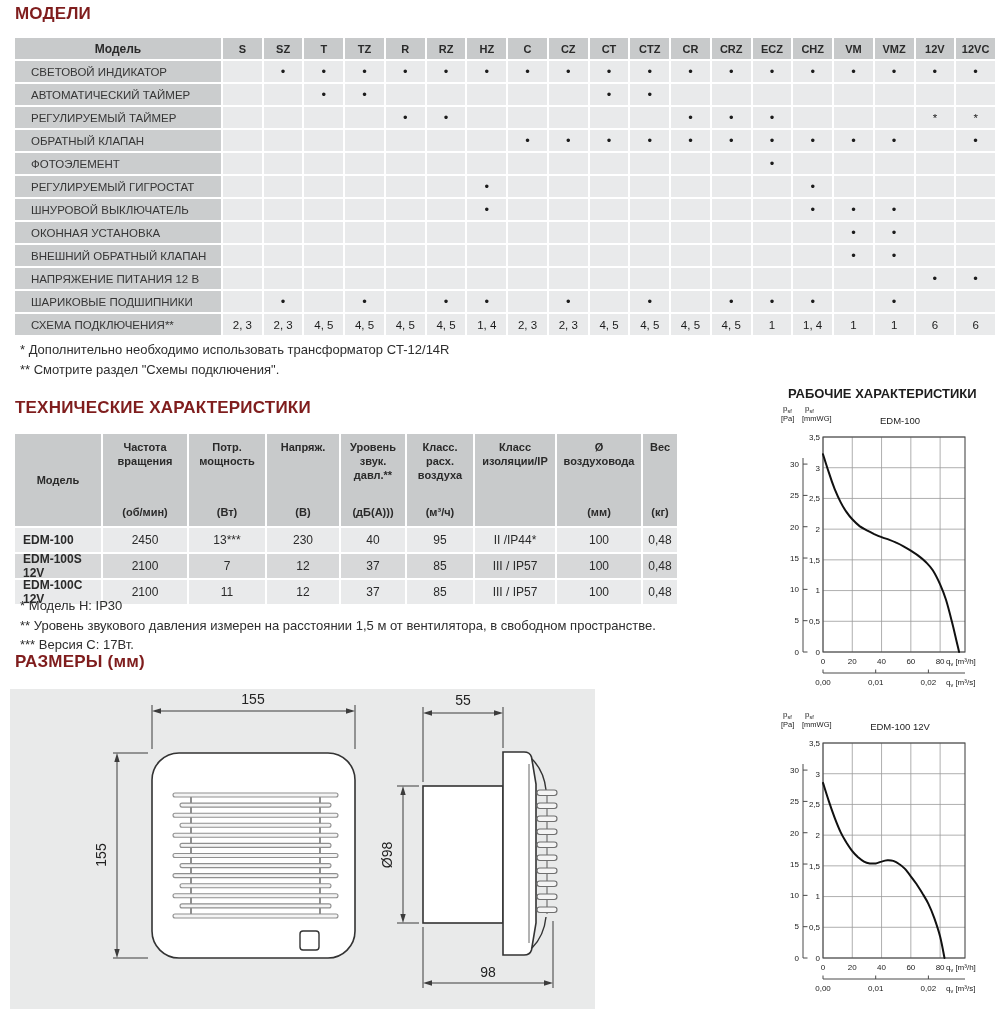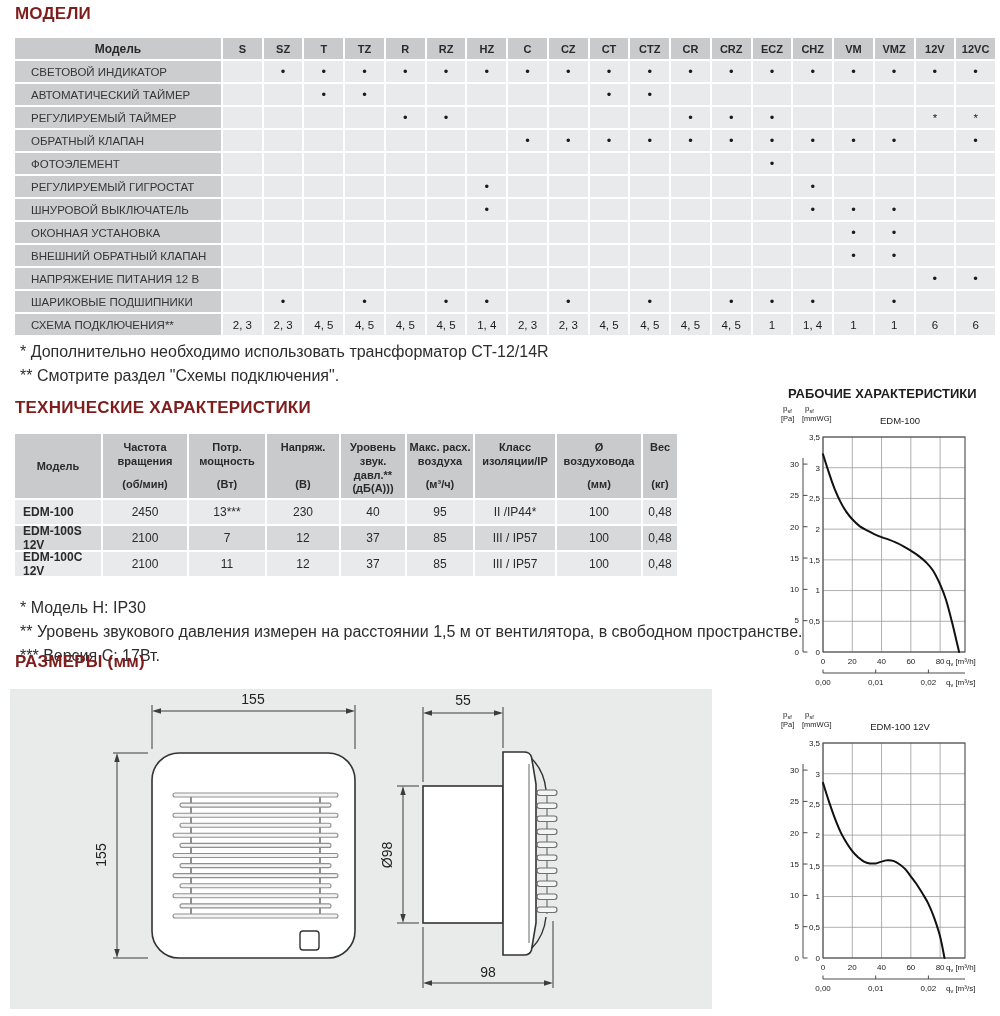--- a/index.html
+++ b/index.html
@@ -7,33 +7,33 @@
         font-family:"Liberation Sans",sans-serif;color:#2e2e2e;overflow:hidden;}
   .h1{position:absolute;font-size:17px;font-weight:bold;color:#7f1d1d;letter-spacing:.2px;}
   
   .models-table{position:absolute;left:15px;top:38px;width:980px;display:grid;
                 grid-template-columns:206px repeat(19,1fr);gap:2px;grid-auto-rows:21px;}
   .mt-th{background:#c8cacb;font-weight:bold;font-size:11px;display:flex;align-items:center;justify-content:center;color:#2a2a2a;}
   .mt-rl{background:#cbcdce;font-size:11.5px;display:flex;align-items:center;padding-left:16px;white-space:nowrap;color:#363636;}
   .mt-dc{background:#e9eaeb;font-size:11.5px;display:flex;align-items:center;justify-content:center;color:#1c1c1c;}
   .mt-dc.dot{font-size:13px;}
   
-  .fn{position:absolute;font-size:16px;color:#2d2d2d;line-height:1.5;}
+  .fn{position:absolute;font-size:13px;color:#2d2d2d;line-height:1.5;}
   
   .tech-table{position:absolute;left:15px;top:434px;display:grid;
               grid-template-columns:86px 84px 76px 72px 64px 66px 80px 84px 34px;gap:2px;}
-  .tt-th{background:#c8cacb;height:64px;display:flex;flex-direction:column;justify-content:space-between;
+  .tt-th{background:#c8cacb;height:92px;display:flex;flex-direction:column;justify-content:space-between;
          align-items:center;text-align:center;font-size:11px;font-weight:bold;color:#2a2a2a;
          padding:7px 2px 6px 2px;box-sizing:border-box;line-height:1.25;}
   .tt-th.center{justify-content:center;}
   .tt-cell{height:24px;display:flex;align-items:center;justify-content:center;font-size:12px;color:#2a2a2a;}
   .tt-cell.name{justify-content:flex-start;padding-left:8px;font-weight:bold;}
   .row-a{background:#e9eaeb;} .row-b{background:#d7d8d9;}
   
-  .dim-panel{position:absolute;left:10px;top:689px;width:702px;height:320px;background:#e9eaea;}
+  .dim-panel{position:absolute;left:10px;top:689px;width:585px;height:320px;background:#e9eaea;}
   
   .charts-h{position:absolute;left:788px;top:386px;font-size:13px;font-weight:bold;color:#1d1d1d;}
   .chart-svg{position:absolute;width:222px;height:296px;}
 </style>
 </head>
 <body>
 
 <div class="page">
 
   <div class="h1" style="left:15px;top:4px;">МОДЕЛИ</div>
@@ -322,21 +322,21 @@
       </div>
       <div class="tt-th">
         <div>Напряж.</div>
         <div>(В)</div>
       </div>
       <div class="tt-th">
         <div>Уровень звук. давл.**</div>
         <div>(дБ(А)))</div>
       </div>
       <div class="tt-th">
-        <div>Макс. расх. воздуха</div>
+        <div>Класс. расх. воздуха</div>
         <div>(м³/ч)</div>
       </div>
       <div class="tt-th">
         <div>Класс изоляции/IP</div>
         <div></div>
       </div>
       <div class="tt-th">
         <div>Ø воздуховода</div>
         <div>(мм)</div>
       </div>

